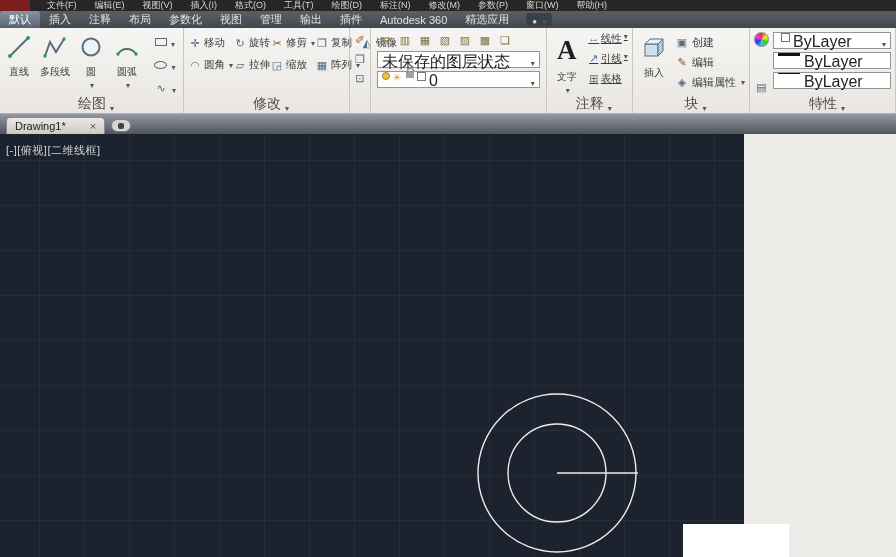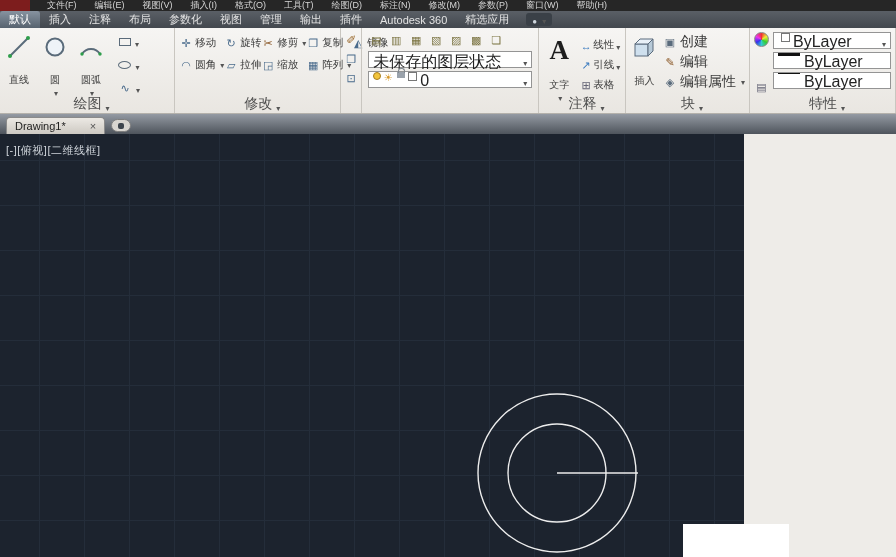--- a/index.html
+++ b/index.html
@@ -29,21 +29,21 @@
   .plabel { position:absolute; bottom:0; left:9px; right:0; height:13px; display:flex;
     align-items:flex-end; justify-content:center; font-size:14px; color:#4d4d4d; gap:2px; }
   .dd::after { content:"▾"; font-size:8px; color:#555; margin-left:2px; }
 
   
   #p-draw { width:186px; }
   #p-draw .pbody { display:flex; gap:2px; }
   .bigbtn { width:34px; height:68px; display:flex; flex-direction:column; align-items:center;
     font-size:10px; color:#3b3b3b; padding-top:3px; border-radius:2px; }
   .bigbtn svg { flex:none; }
-  .bigbtn .blabel { margin-top:13px; white-space:nowrap; }
+  .bigbtn .blabel { margin-top:5px; white-space:nowrap; }
   .subcol { display:flex; flex-direction:column; gap:1px; margin-left:3px; }
   .smallbtn { height:22px; width:32px; display:flex; align-items:center; justify-content:center; gap:2px; }
   .shape-rect { width:12px; height:8px; border:1.5px solid #5b6b7a; display:inline-block; }
   .shape-ellipse { width:13px; height:8px; border:1.5px solid #5b6b7a; border-radius:50%; display:inline-block; }
   .gi { display:inline-flex; width:14px; justify-content:center; color:#4a6b8c; font-size:11px; }
   .ic-spline::after { content:"∿"; }
 
   
   #p-modify { width:166px; }
   #p-modify .pbody { display:grid; grid-template-columns:repeat(5,1fr); grid-auto-rows:22px; padding:1px 2px; }
@@ -74,28 +74,28 @@
   .lockbody { position:relative; width:8px; height:6px; background:#9aa2ab; display:inline-block; margin-left:2px; }
   .lockbody::before { content:""; position:absolute; top:-4px; left:1px; width:5px; height:4px;
     border:1px solid #80888f; border-bottom:none; border-radius:3px 3px 0 0; }
   .swatch { width:9px; height:9px; background:#fff; border:1px solid #777; display:inline-block; margin:0 3px; }
 
   
   #p-annot { width:92px; }
   #p-annot .pbody { display:flex; gap:4px; padding:1px 2px; }
   .bigA { font-family:"Liberation Serif",serif; font-size:27px; font-weight:bold; color:#1e1e1e; line-height:30px; }
   #p-annot .rightcol { display:flex; flex-direction:column; }
-  #p-annot .rrow { height:20px; display:flex; align-items:flex-end; gap:0; font-size:10.5px; color:#3b3b3b; white-space:nowrap; }
+  #p-annot .rrow { height:20px; display:flex; align-items:flex-start; gap:0; font-size:10.5px; color:#3b3b3b; white-space:nowrap;text-decoration:underline; }
   .ic-dim::after{content:"↔";color:#3a7abf;} .ic-leader::after{content:"↗";color:#3a7abf;} .ic-table::after{content:"⊞";color:#667;}
 
   
   #p-block { width:124px; }
   #p-block .pbody { display:flex; gap:4px; padding:1px 2px; }
   #p-block .rightcol { display:flex; flex-direction:column; }
-  #p-block .rrow { height:20px; display:flex; align-items:center; gap:3px; font-size:14px; color:#3b3b3b; white-space:nowrap; }
+  #p-block .rrow { height:20px; display:flex; align-items:center; gap:3px; font-size:11px; color:#3b3b3b; white-space:nowrap; }
   .ic-create::after{content:"▣";color:#5a6b7c;} .ic-edit::after{content:"✎";color:#8c5a2a;} .ic-attr::after{content:"◈";color:#5a6b7c;}
 
   
   #p-props { flex:1; }
   #p-props .pbody { display:flex; gap:4px; padding:1px 2px; }
   .wheel { width:15px; height:15px; border-radius:50%;
     background:conic-gradient(#e33,#ee3,#3c3,#3cc,#33e,#e3e,#e33); border:1px solid #888; }
   .ic-list::after{content:"▤";color:#667;}
   #p-props .leftcol { display:flex; flex-direction:column; justify-content:space-between; height:62px; align-items:center; }
   #p-props .rightcol { display:flex; flex-direction:column; gap:3px; flex:1; }
@@ -167,20 +167,28 @@
       <div class="bigbtn">
         <svg width="26" height="26" viewBox="0 0 26 26">
           <line x1="4" y1="22" x2="22" y2="4" stroke="#5a6b7a" stroke-width="2"></line>
           <circle cx="4" cy="22" r="2" fill="#2e9e4b"></circle>
             <circle cx="22" cy="4" r="2" fill="#2e9e4b"></circle>
         </svg>
         <span class="blabel">直线</span>
       </div>
       <div class="bigbtn">
         <svg width="26" height="26" viewBox="0 0 26 26">
+          <path d="M3,22 L8,8 L14,18 L22,5" fill="none" stroke="#5a6b7a" stroke-width="2"></path>
+          <circle cx="3" cy="22" r="1.7" fill="#2e9e4b"></circle>
+            <circle cx="22" cy="5" r="1.7" fill="#2e9e4b"></circle>
+        </svg>
+        <span class="blabel">多段线</span>
+      </div>
+      <div class="bigbtn">
+        <svg width="26" height="26" viewBox="0 0 26 26">
           <circle cx="13" cy="13" r="8.5" fill="#eef3f8" stroke="#5a6b7a" stroke-width="2"></circle>
         </svg>
         <span class="blabel">圆</span>
         <span class="dd"></span>
       </div>
       <div class="bigbtn">
         <svg width="26" height="26" viewBox="0 0 26 26">
           <path d="M4,20 A10.5,10.5 0 0 1 22,20" fill="none" stroke="#5a6b7a" stroke-width="2"></path>
           <circle cx="4" cy="20" r="1.7" fill="#2e9e4b"></circle>
             <circle cx="22" cy="20" r="1.7" fill="#2e9e4b"></circle>

